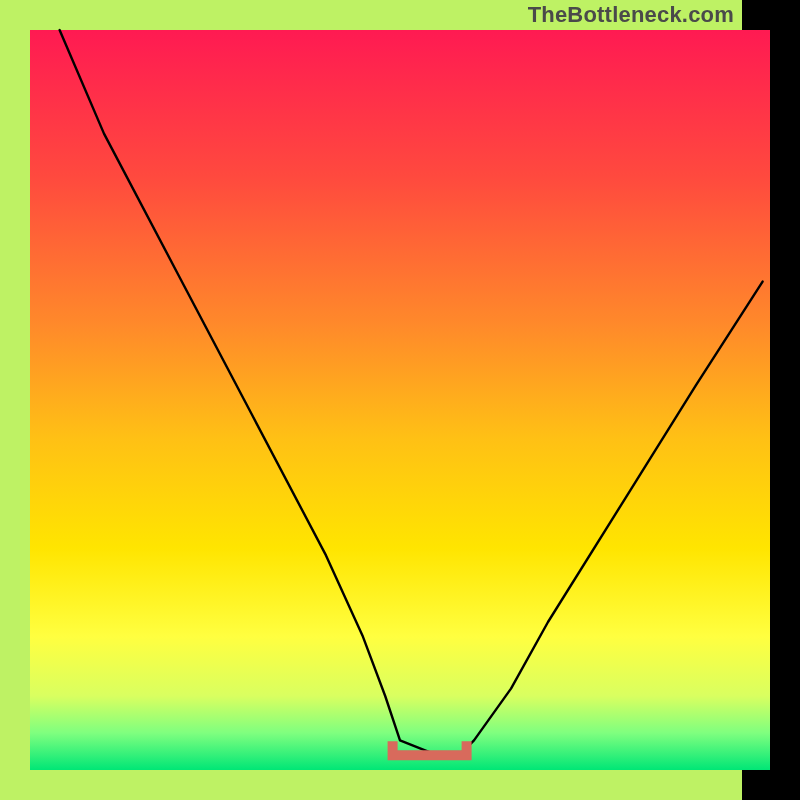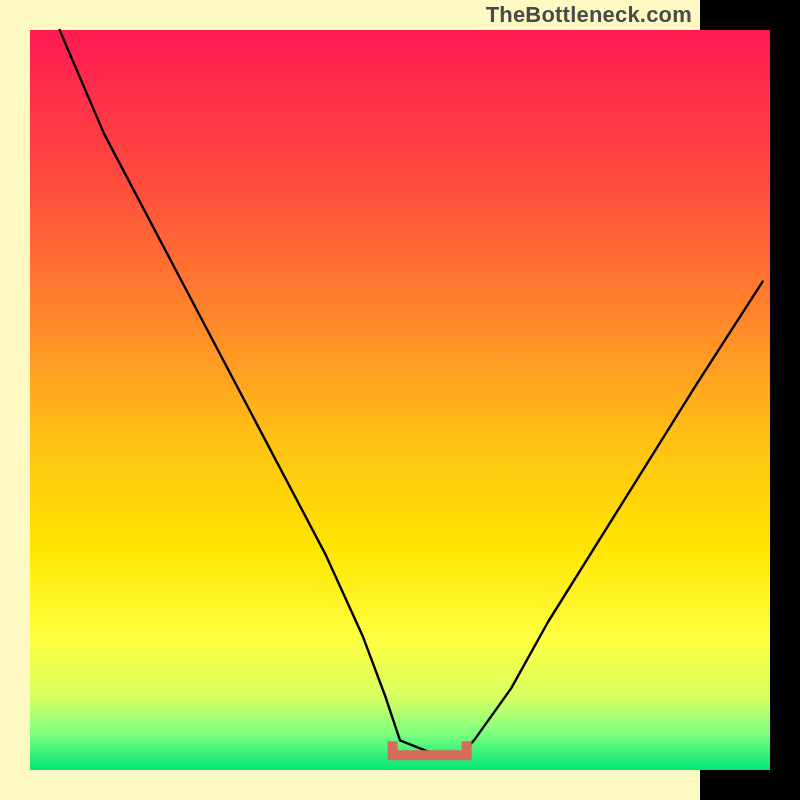--- a/index.html
+++ b/index.html
@@ -8,21 +8,22 @@
     width: 800px;
     height: 800px;
     background: #000;
     font-family: Arial, Helvetica, sans-serif;
     overflow: hidden;
   }
   .stage {
     position: relative;
     width: 700px;
     height: 800px;
-    background: #fef9c3;
+    background: #bef264;
+    padding-left: 42px;
   }
   .watermark {
     position: absolute;
     top: 2px;
     right: 8px;
     color: #4a4a4a;
     font-size: 22px;
     font-weight: 600;
     letter-spacing: 0.2px;
     user-select: none;

